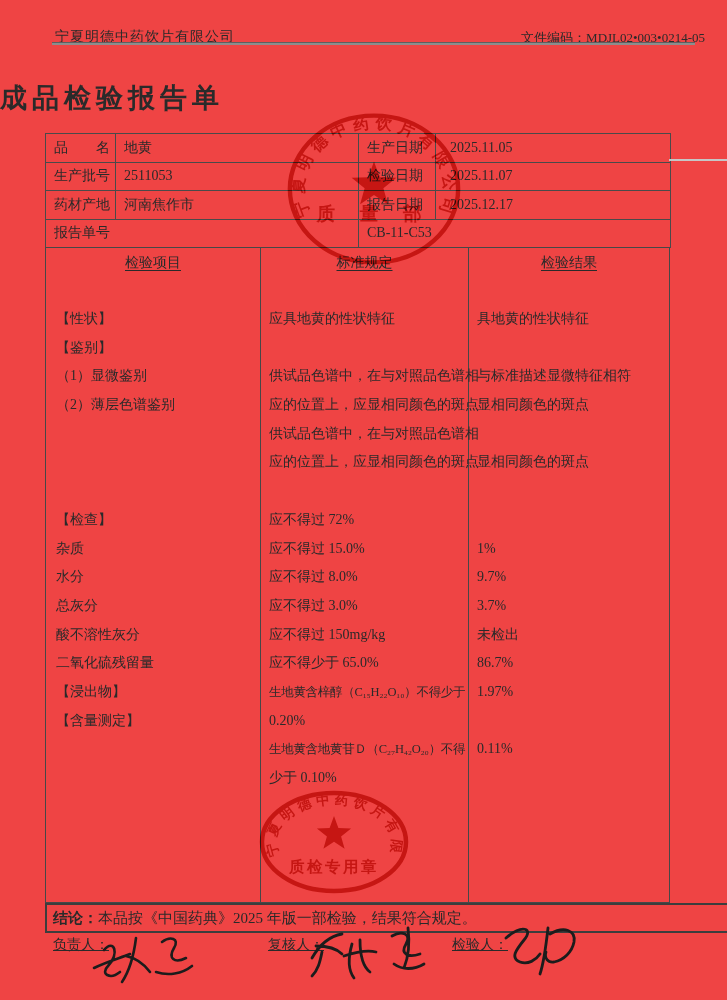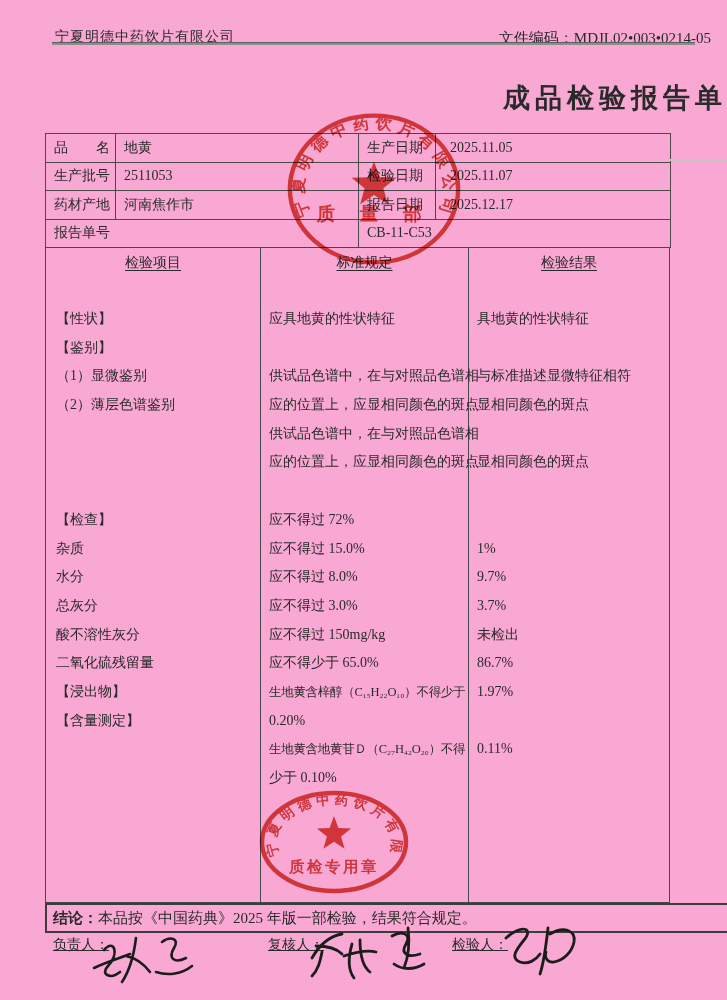--- a/index.html
+++ b/index.html
@@ -1,26 +1,26 @@
 <!DOCTYPE html>
 <html><head>
 <meta charset="utf-8">
 <style>
   * { margin:0; padding:0; box-sizing:border-box; }
   html,body { background:#ffffff; }
   .page {
-    position:relative; width:727px; height:1000px; background:#f9a8d4;
+    position:relative; width:727px; height:1000px; background:#ef4444;
     font-family:"Liberation Serif","DejaVu Serif",serif; color:#2a2a2a;
     overflow:hidden;
   }
   
   .hdr-left { position:absolute; left:55px; top:28px; font-size:14px; letter-spacing:1px; }
-  .hdr-right { position:absolute; right:16px; top:29px; font-size:15px; }
+  .hdr-right { position:absolute; right:22px; top:29px; font-size:13px; }
   .hdr-rule { position:absolute; left:52px; right:32px; top:42px; height:3px; background:#8d8d8d; border-top:1px solid #5f5f5f; }
-  .title { position:absolute; left:0; top:80px; width:100%; text-align:right; font-size:27px; font-weight:bold; letter-spacing:5px; }
+  .title { position:absolute; left:0; top:80px; width:100%; text-align:left; font-size:27px; font-weight:bold; letter-spacing:5px; }
 
   
   table.info { position:absolute; left:45px; top:133px; width:625px; border-collapse:collapse; table-layout:fixed; }
   table.info td { border:1.5px solid #4a4a4a; height:28.5px; font-size:14px; padding:0 0 0 8px; white-space:nowrap; overflow:visible; }
   table.info td.v2 { padding-left:14px; }
 
   
   .main { position:absolute; left:45px; top:247px; width:625px; height:656px; border:1.6px solid #474747; display:flex; }
   .col { position:relative; height:100%; }
   .c1 { width:214px; }

